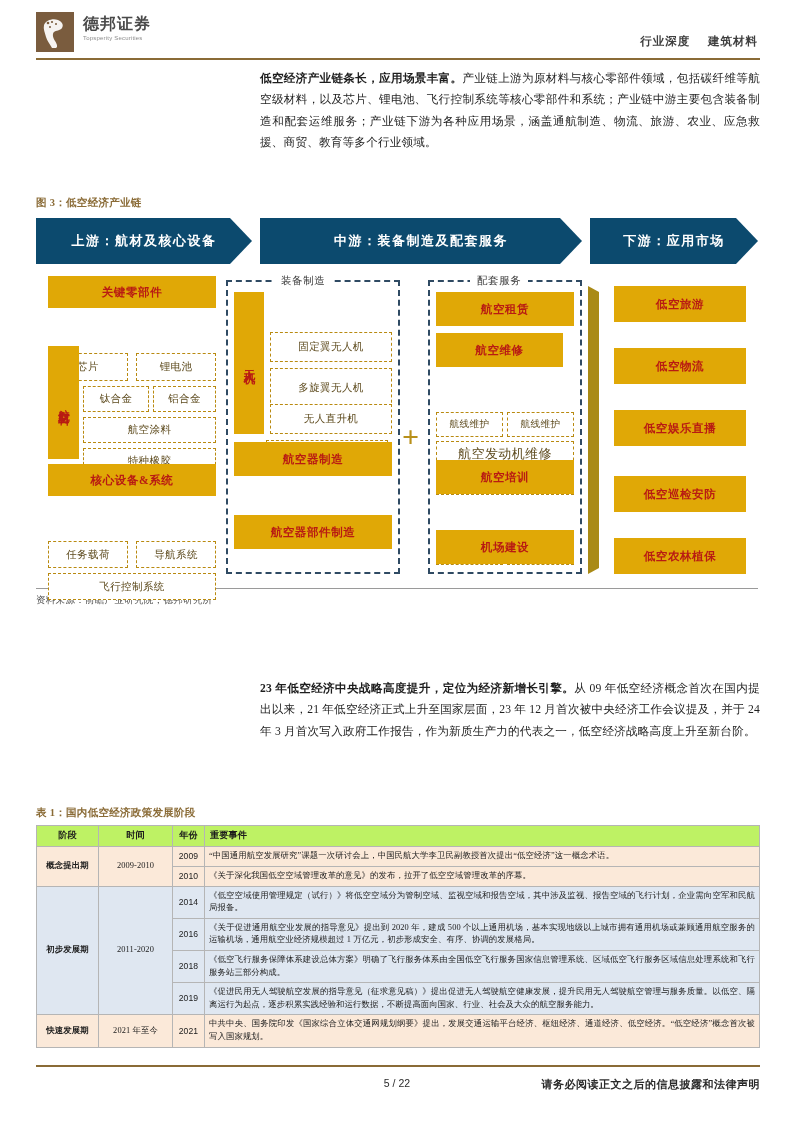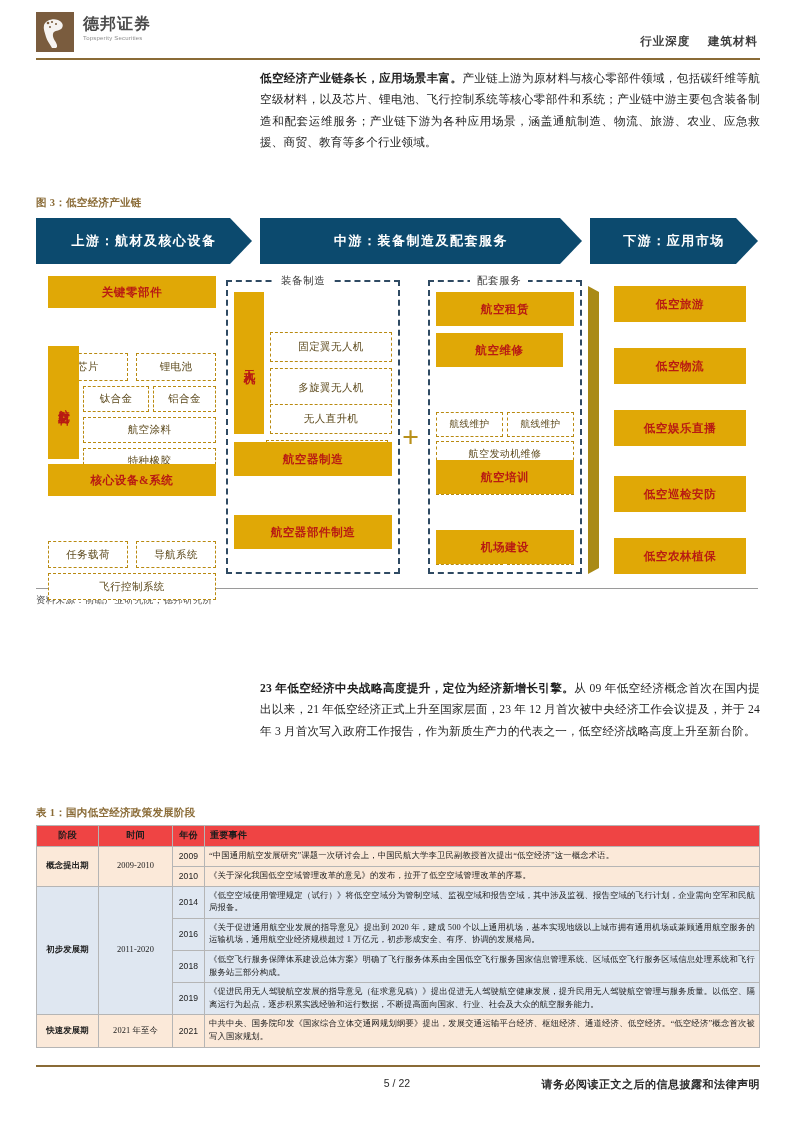--- a/index.html
+++ b/index.html
@@ -220,21 +220,21 @@
     color: #1c1c1c;
   }
   table.policy th, table.policy td {
     border: 1px solid #b5b5b5;
     padding: 3px 4px;
     vertical-align: middle;
     line-height: 1.5;
     letter-spacing: .1px;
   }
   table.policy thead th {
-    background: #ef4444;
+    background: #bef264;
     font-weight: bold;
     font-size: 9.2px;
     text-align: center;
   }
   table.policy thead th.ev { text-align: left; padding-left: 5px; }
   .c-stage, .c-period, .c-year {
     text-align: center;
     font-weight: bold;
     white-space: nowrap;
   }
@@ -349,21 +349,21 @@
     <div class="plus-sign" style="left:366px; top:150px;">+</div>
 
     <div class="dashframe" style="left:392px; top:8px; width:154px; height:294px;">
       <div class="frame-title" style="left:40px;">配套服务</div>
     </div>
 
     <div class="gbox" style="left:400px; top:20px;  width:138px; height:34px;">航空租赁</div>
     <div class="gbox" style="left:400px; top:61px;  width:127px; height:34px;">航空维修</div>
     <div class="dbox" style="left:400px; top:100px; width:67px;  height:25px; font-size:9.6px;">航线维护</div>
     <div class="dbox" style="left:471px; top:100px; width:67px;  height:25px; font-size:9.6px;">航线维护</div>
-    <div class="dbox" style="left:400px; top:129px; width:138px; height:25px; font-size:10px;">航空发动机维修</div>
+    <div class="dbox" style="left:400px; top:129px; width:138px; height:25px; font-size:13px;">航空发动机维修</div>
     <div class="dbox" style="left:400px; top:158px; width:138px; height:25px; font-size:9.6px;">航空机载设备维修</div>
     <div class="gbox" style="left:400px; top:188px; width:138px; height:34px;">航空培训</div>
     <div class="dbox" style="left:400px; top:228px; width:67px;  height:25px; font-size:9.6px;">维修培训</div>
     <div class="dbox" style="left:471px; top:228px; width:67px;  height:25px; font-size:9.6px;">飞行培训</div>
     <div class="gbox" style="left:400px; top:258px; width:138px; height:34px;">机场建设</div>
 
     <div class="gold-band" style="left:552px; top:14px; width:11px; height:288px; clip-path: polygon(0 0, 100% 6px, 100% calc(100% - 6px), 0 100%);"></div>
 
     <div class="gbox" style="left:578px; top:14px;  width:132px; height:36px;">低空旅游</div>
     <div class="gbox" style="left:578px; top:76px;  width:132px; height:36px;">低空物流</div>

